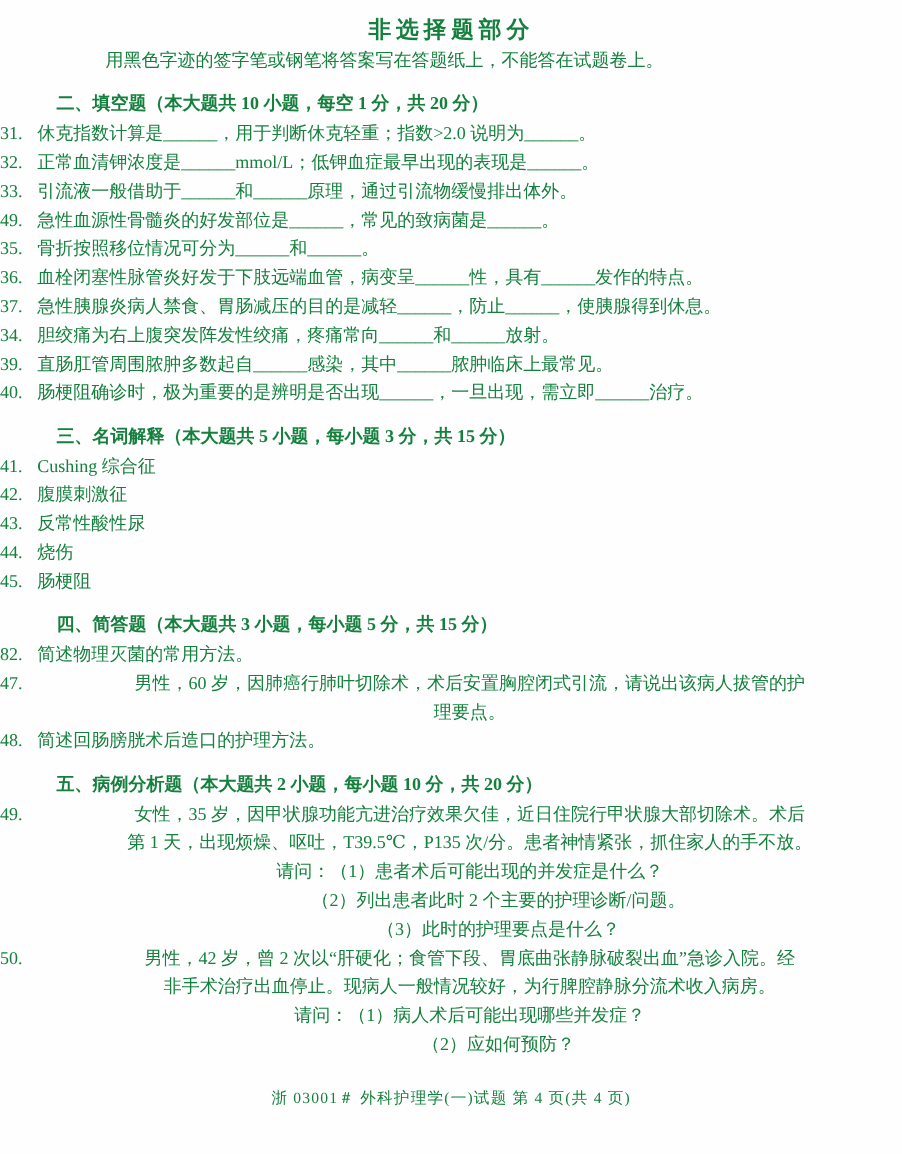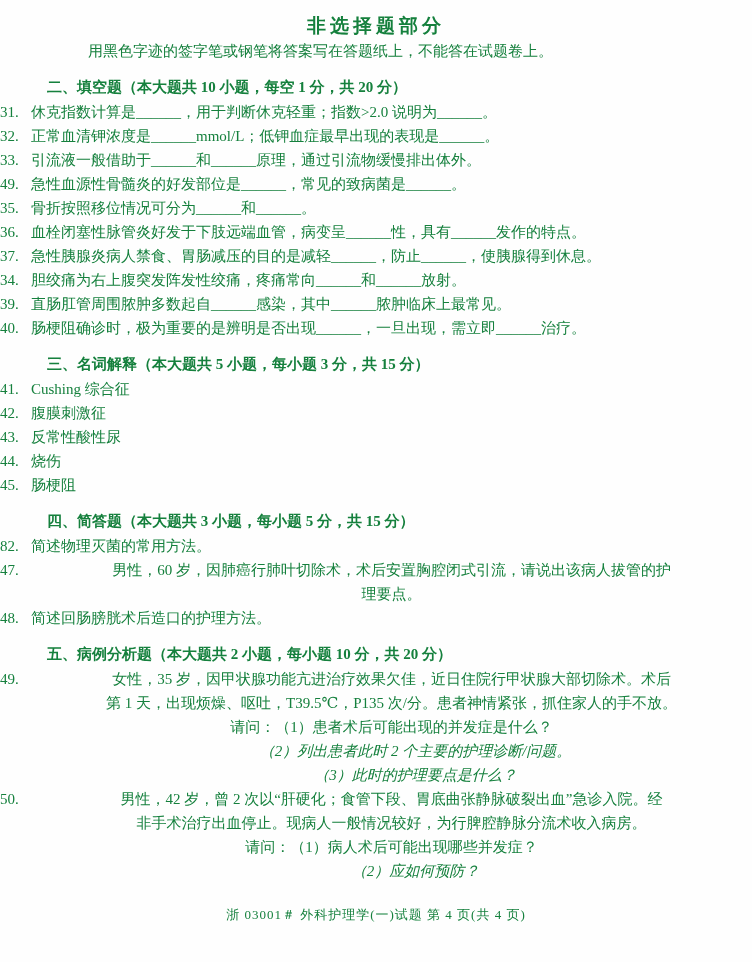--- a/index.html
+++ b/index.html
@@ -38,21 +38,21 @@
     font-weight: bold;
     line-height: 26px;
   }
   .q {
     display: flex;
     line-height: 24px;
   }
   .q-num { width: 31px; flex-shrink: 0; }
   .q-text, .q-body { flex: 1; }
   .q-line { line-height: 24px; text-align: center; }
-  .sub-indent { padding-left: 48px; font-style: italic; }
+  .sub-indent { padding-left: 48px; }
   .footer {
     position: absolute;
     left: 0; right: 0;
     bottom: 38px;
     text-align: center;
     font-size: 13px;
     letter-spacing: 1px;
   }
 </style>
 </head>

